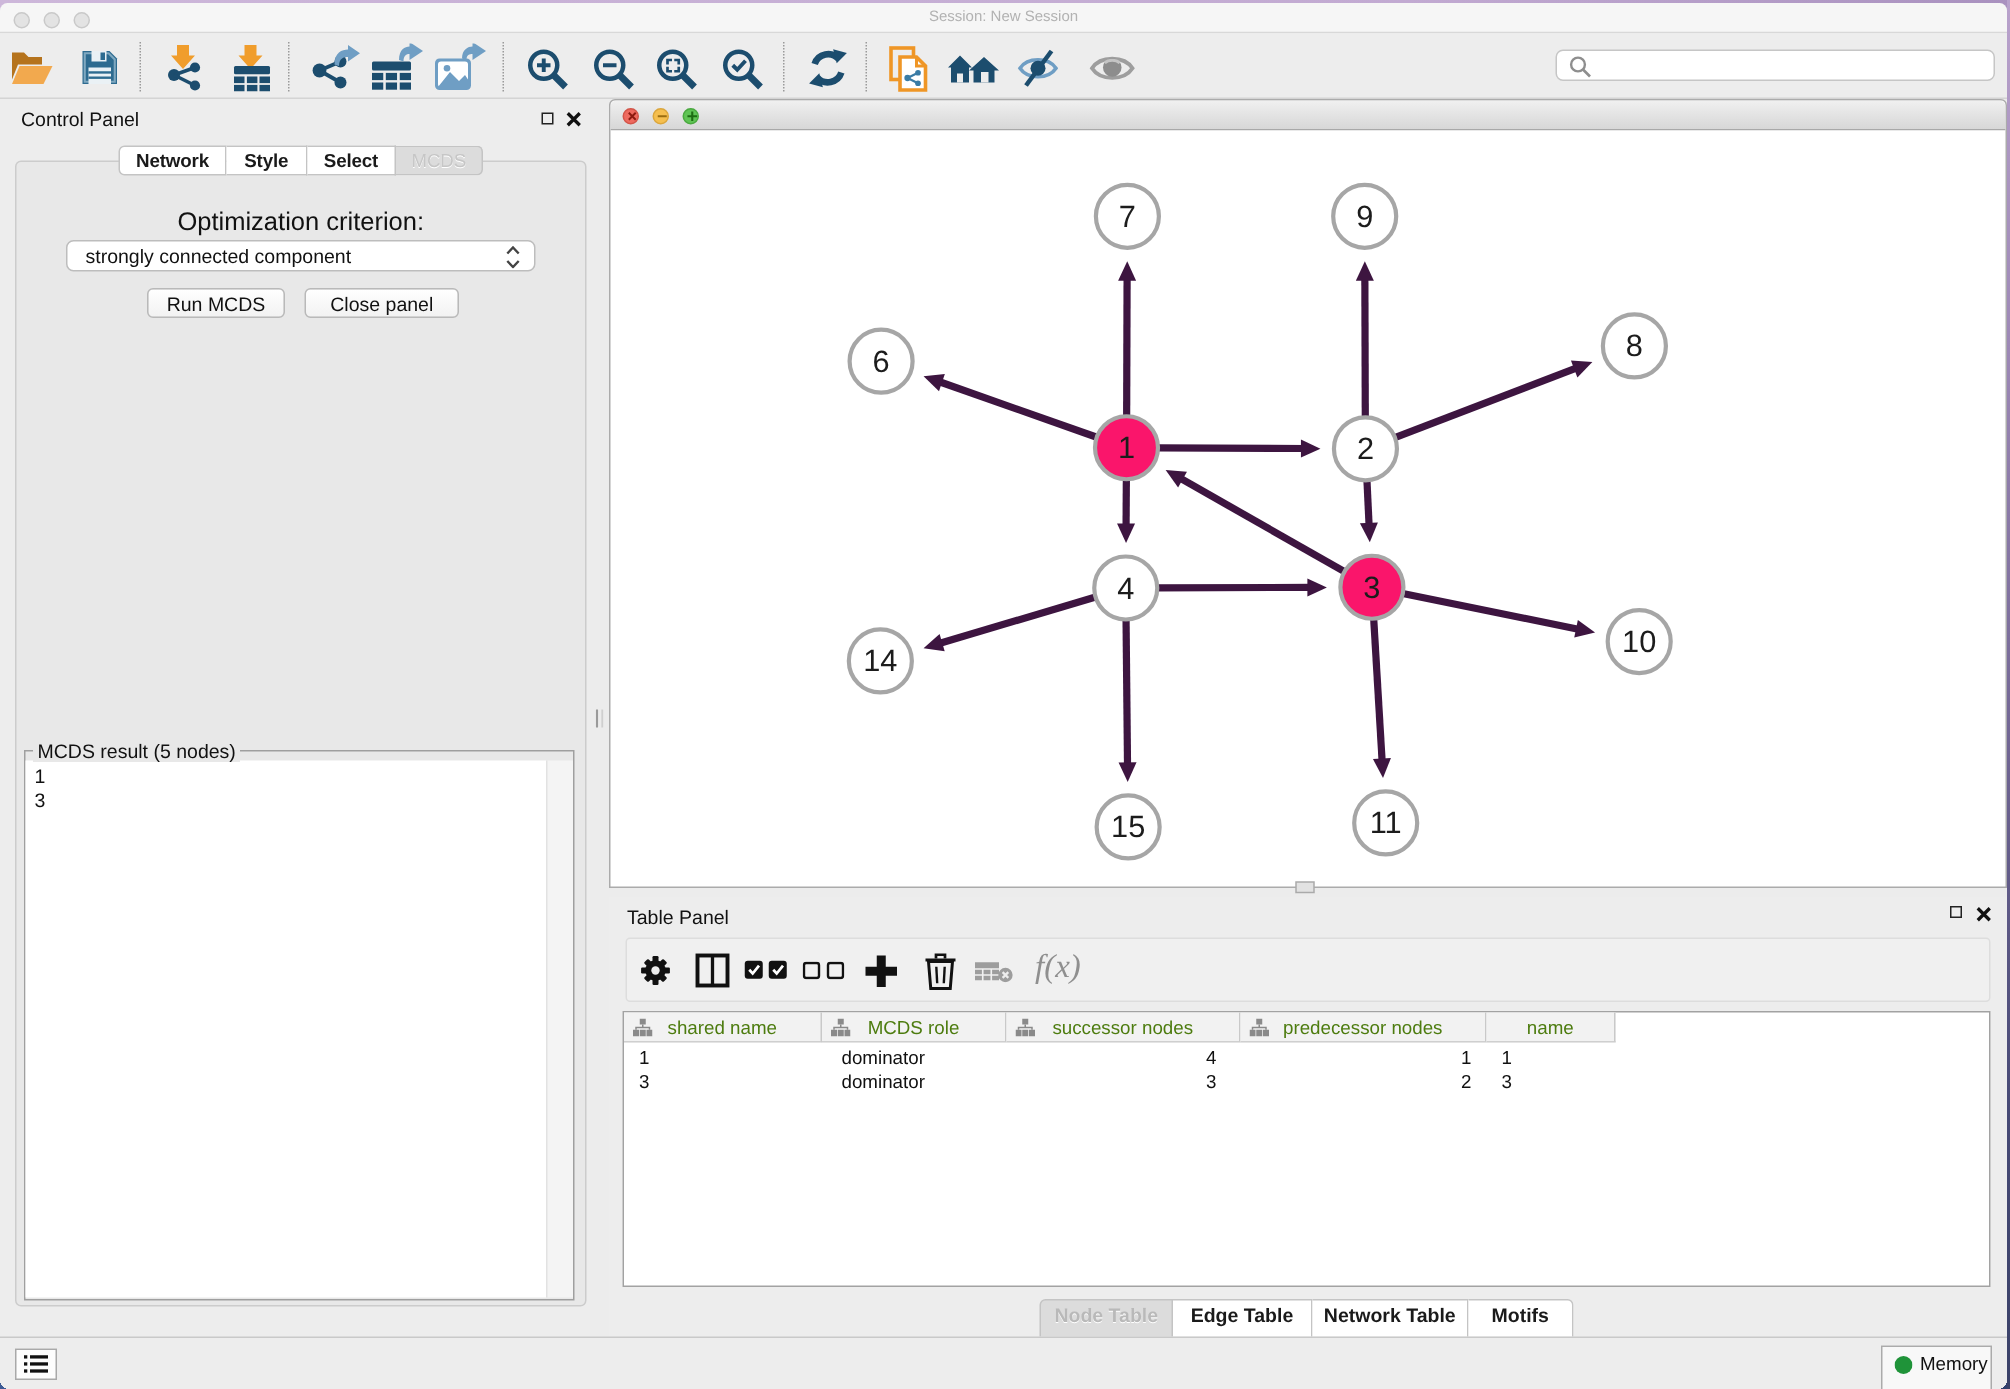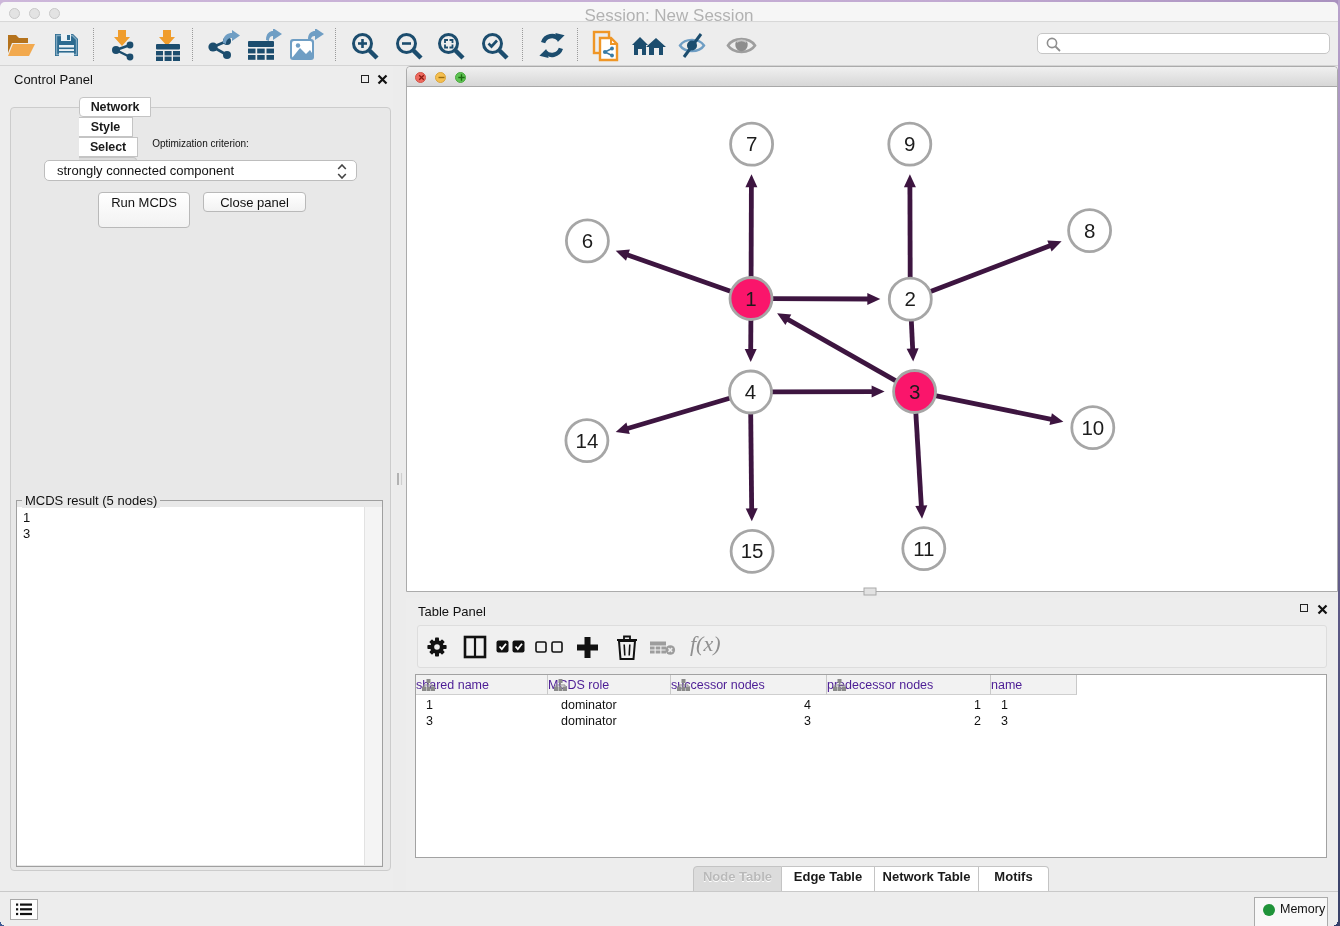--- a/index.html
+++ b/index.html
@@ -4,21 +4,21 @@
 *{margin:0;padding:0;box-sizing:border-box;}
 html,body{width:1340px;height:926px;overflow:hidden;}
 body{font-family:"Liberation Sans",sans-serif;background:#ececec;position:relative;}
 .abs{position:absolute;}
 
 #topstrip{left:0;top:0;width:1340px;height:8px;background:linear-gradient(90deg,#cdb7da,#c2aad2 70%,#a991bf);}
 #rightstrip{right:0;top:0;width:2px;height:926px;background:linear-gradient(#b9a2cc 0%,#9d88b6 25%,#6f6492 55%,#474a76 80%,#3a4168 100%);}
 
 #titlebar{left:0;top:2px;width:1338px;height:20px;background:#f6f6f6;border-bottom:1px solid #d8d8d8;border-radius:5px 5px 0 0;}
 #titlebar .tl{position:absolute;top:5.5px;width:11px;height:11px;border-radius:50%;background:#e3e3e3;border:1px solid #c9c9c9;}
-#wintitle{left:0;top:6px;width:1338px;text-align:center;font-size:17px;color:#b2b2b2;}
+#wintitle{left:0;top:6px;width:1338px;text-align:center;font-size:10px;color:#b2b2b2;}
 
 #toolbar{left:0;top:23px;width:1338px;height:43px;background:#ededed;border-bottom:1px solid #d4d4d4;}
 .tsep{position:absolute;top:5px;height:33px;width:1px;border-left:1px dotted #9a9a9a;}
 #search{left:1037px;top:33px;width:293px;height:21px;background:#fff;border:1px solid #c6c6c6;border-radius:5px;}
 
 #cpanel{left:0;top:66px;width:393px;height:825px;background:#ededed;}
 #cphead{left:14px;top:72px;font-size:13px;color:#111;}
 .sqico{width:8px;height:8px;border:1.5px solid #222;}
 #cpbox{left:10px;top:107px;width:381px;height:764px;background:#e8e8e8;border:1px solid #cccccc;border-radius:4px;}
 
@@ -37,21 +37,21 @@
 
 #netwin{left:406px;top:66px;width:932px;height:526px;background:#fff;border:1px solid #ababab;border-radius:4px 4px 0 0;}
 #nettitle{left:0;top:0;width:930px;height:20px;background:linear-gradient(#f0f0f0,#d7d7d7);border-bottom:1px solid #a8a8a8;border-radius:4px 4px 0 0;}
 .mac{position:absolute;top:4.5px;width:11px;height:11px;border-radius:50%;}
 .mac svg{display:block;margin:-0.5px 0 0 -0.5px;}
 #netcanvas{left:0;top:21px;width:930px;height:503px;}
 
 #tpanel{left:406px;top:598px;width:932px;height:293px;background:#ededed;}
 #tphead{left:12px;top:3px;font-size:13px;color:#111;}
 #tblbox{left:9px;top:76px;width:912px;height:184px;background:#fff;border:1px solid #a2a2a2;}
-.th{position:absolute;top:0;height:20px;background:#f2f2f2;border-right:1px solid #c9c9c9;border-bottom:1px solid #cfcfcf;font-size:12.5px;color:#4c1d95;text-align:left;line-height:20px;}
+.th{position:absolute;top:0;height:20px;background:#f2f2f2;border-right:1px solid #c9c9c9;border-bottom:1px solid #cfcfcf;font-size:12.5px;color:#4d7c0f;text-align:center;line-height:20px;}
 .td{position:absolute;font-size:12.5px;color:#111;height:16px;line-height:16px;}
 
 .btab{height:33px;font-size:13px;font-weight:700;background:#fff;border:1px solid #c4c4c4;border-left:none;color:#1a1a1a;text-align:center;line-height:19px;}
 
 #statusbar{left:0;top:891px;width:1338px;height:35px;background:#ededed;border-top:1px solid #c9c9c9;}
 #memorybtn{left:1254px;top:897px;width:74px;height:36px;background:#f8f8f8;border:1px solid #ababab;font-size:12.5px;color:#111;}
 #listbtn{left:10px;top:899px;width:28px;height:21px;background:#fdfdfd;border:1px solid #a9a9a9;}
 </style></head>
 <body>
 <div class="abs" id="topstrip"></div>
@@ -207,34 +207,34 @@
   </svg>
 </div>
 <div class="abs" id="search"></div>
 <div class="abs" id="cpanel"></div>
 <div class="abs" id="cpbox"></div>
 <div class="abs" id="cphead">Control Panel</div>
 <div class="abs sqico" style="left:361px;top:75px;"></div>
 <svg class="abs" style="left:377px;top:74px" width="11" height="11" viewBox="0 0 11 11">
     <path d="M1.5 1.5 L9.5 9.5 M9.5 1.5 L1.5 9.5" stroke="#111" stroke-width="2.2"></path>
   </svg>
-<div class="abs tabstrip" style="left:79px;top:97px;flex-direction:column;">
+<div class="abs tabstrip" style="left:79px;top:97px;">
   <div class="tab first" style="width:72px;">Network</div>
   <div class="tab" style="width:54px;">Style</div>
   <div class="tab" style="width:59px;">Select</div>
   <div class="tab sel" style="width:58px;">MCDS</div>
 </div>
-<div class="abs" style="left:10px;top:138px;width:381px;text-align:center;font-size:10px;color:#111;">Optimization criterion:</div>
+<div class="abs" style="left:10px;top:138px;width:381px;text-align:center;font-size:17px;color:#111;">Optimization criterion:</div>
 <div class="abs" id="combo">strongly connected component
   <svg class="abs" style="right:9px;top:3px" width="10" height="15" viewBox="0 0 10 15">
     <path d="M1.2 5 L5 1 L8.8 5" fill="none" stroke="#444" stroke-width="1.6"></path>
     <path d="M1.2 10 L5 14 L8.8 10" fill="none" stroke="#444" stroke-width="1.6"></path>
   </svg>
 </div>
-<div class="btn" style="left:98px;top:192px;width:92px;height:36px;line-height:19px;">Run MCDS</div>
+<div class="btn" style="left:98px;top:192px;width:92px;height:20px;line-height:19px;">Run MCDS</div>
 <div class="btn" style="left:203px;top:192px;width:103px;height:20px;line-height:19px;">Close panel</div>
 <div class="abs" id="grpbox"></div>
 <div class="abs" id="grptext">1<br>3</div>
 <div class="abs" id="grpscroll"></div>
 <div class="abs" id="grplabel">MCDS result (5 nodes)</div>
 <svg class="abs" style="left:395px;top:472px" width="10" height="14" viewBox="0 0 10 14">
   <line x1="3" y1="1" x2="3" y2="13" stroke="#9a9a9a" stroke-width="1.4"></line>
   <line x1="6.5" y1="1" x2="6.5" y2="13" stroke="#cfcfcf" stroke-width="1.2"></line>
 </svg>
 <div class="abs" id="netwin">

